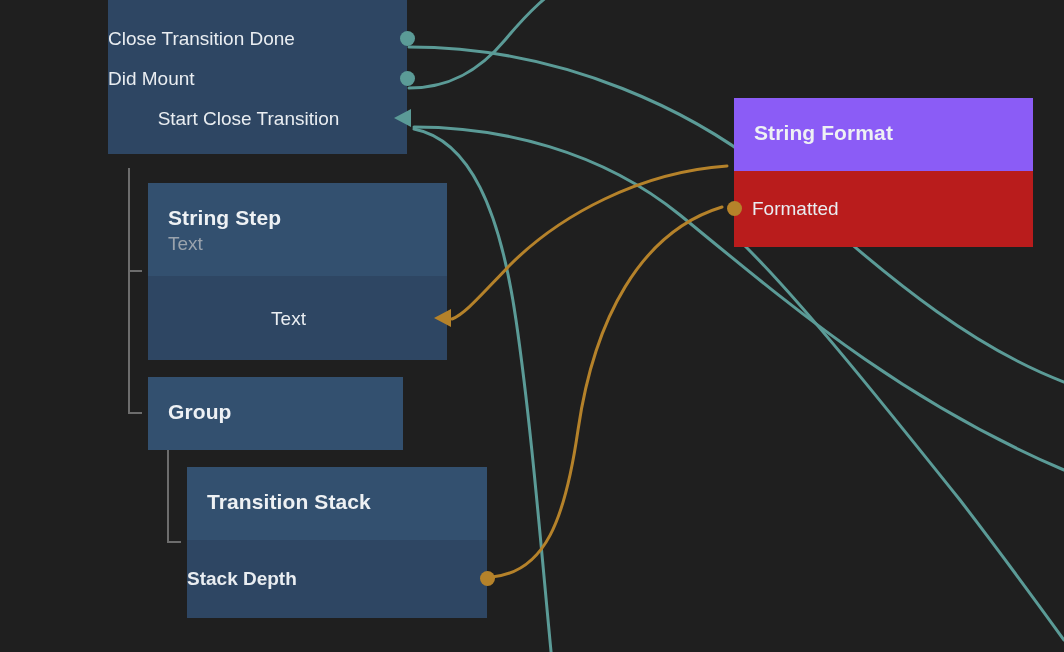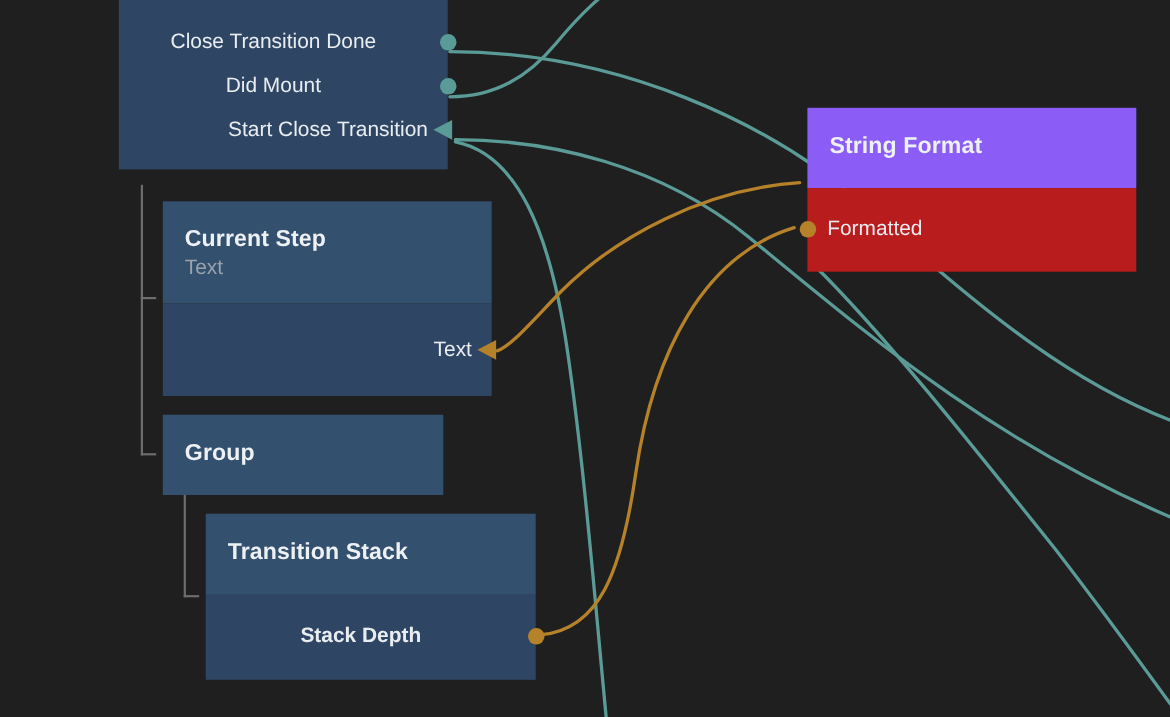--- a/index.html
+++ b/index.html
@@ -59,22 +59,22 @@
   .node.slate .body   { background: #b91c1c; }
 
   
   .port-row {
     position: relative;
     box-sizing: border-box;
     display: flex;
     align-items: center;
     height: 40px;
   }
-  .port-row.out-right { justify-content: center; padding-right: 18px; }
-  .port-row.in-right  { justify-content: flex-end; padding-right: 18px; }
+  .port-row.out-right { justify-content: flex-start; padding-right: 18px; }
+  .port-row.in-right  { justify-content: center; padding-right: 18px; }
   .port-row.left      { justify-content: flex-start; padding-left: 18px; }
   .port-label {
     font-size: 19px;
     color: #e9edf1;
     white-space: nowrap;
     line-height: 1;
   }
   
   .port-dot {
     position: absolute;
@@ -177,21 +177,21 @@
       <div class="port-row in-right">
         <span class="port-label">Start Close Transition</span>
         <span class="port-arrow right teal"></span>
       </div>
 
     </div>
   </div>
 
   <div class="node blue" style="left:148px; top:183px; width:299px;">
     <div class="header" style="padding:22px 20px 20px 20px;">
-      <div class="node-title">Current Step</div>
+      <div class="node-title">String Step</div>
       <div class="node-subtitle">Text</div>
     </div>
     <div class="body" style="padding-top:22px; padding-bottom:22px;">
       <div class="port-row in-right">
         <span class="port-label">Text</span>
         <span class="port-arrow right amber"></span>
       </div>
     </div>
   </div>
 

